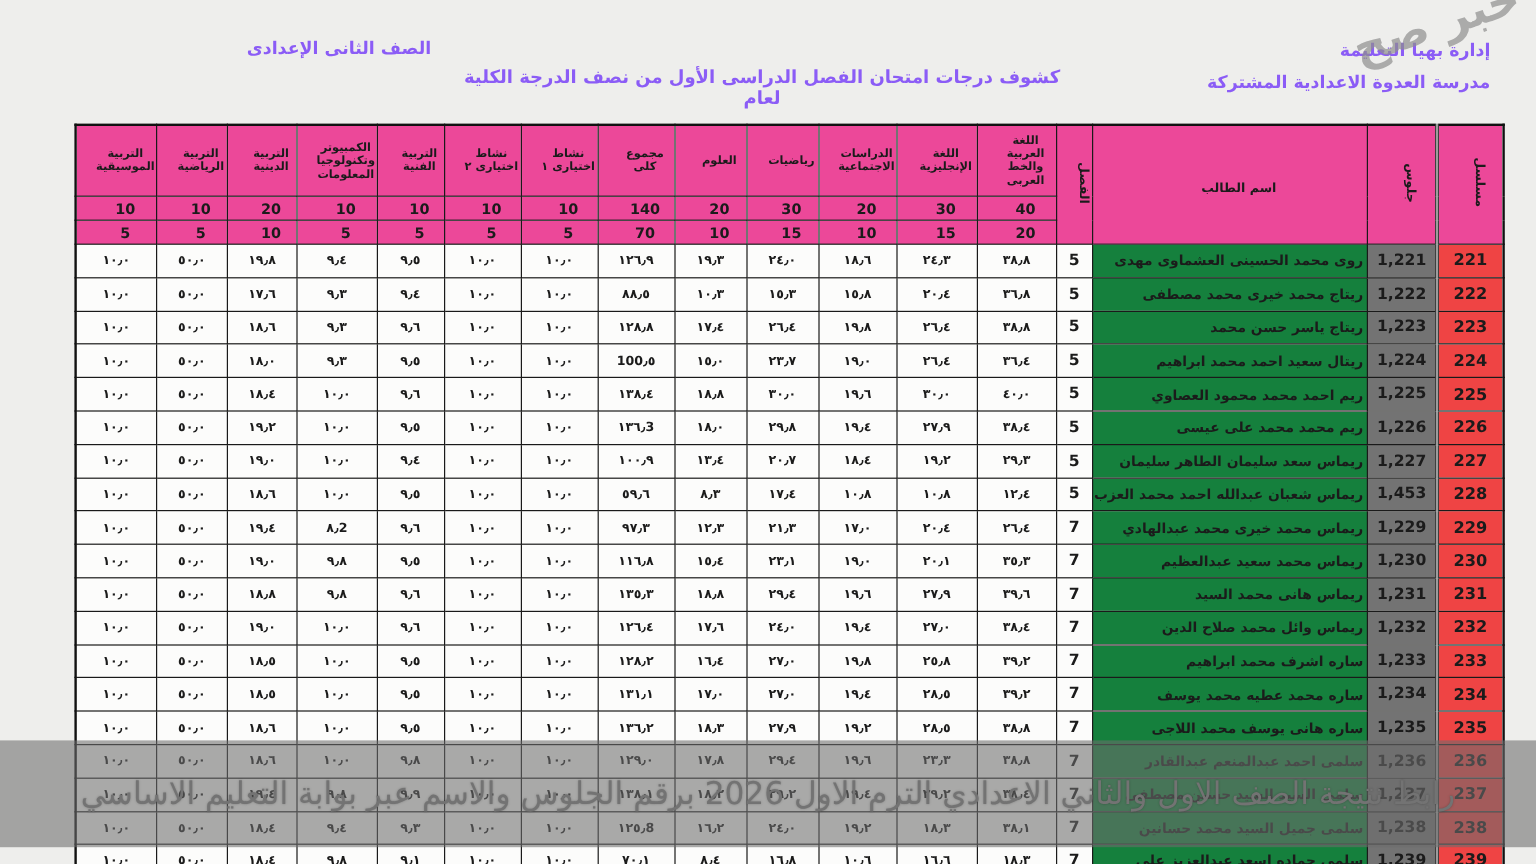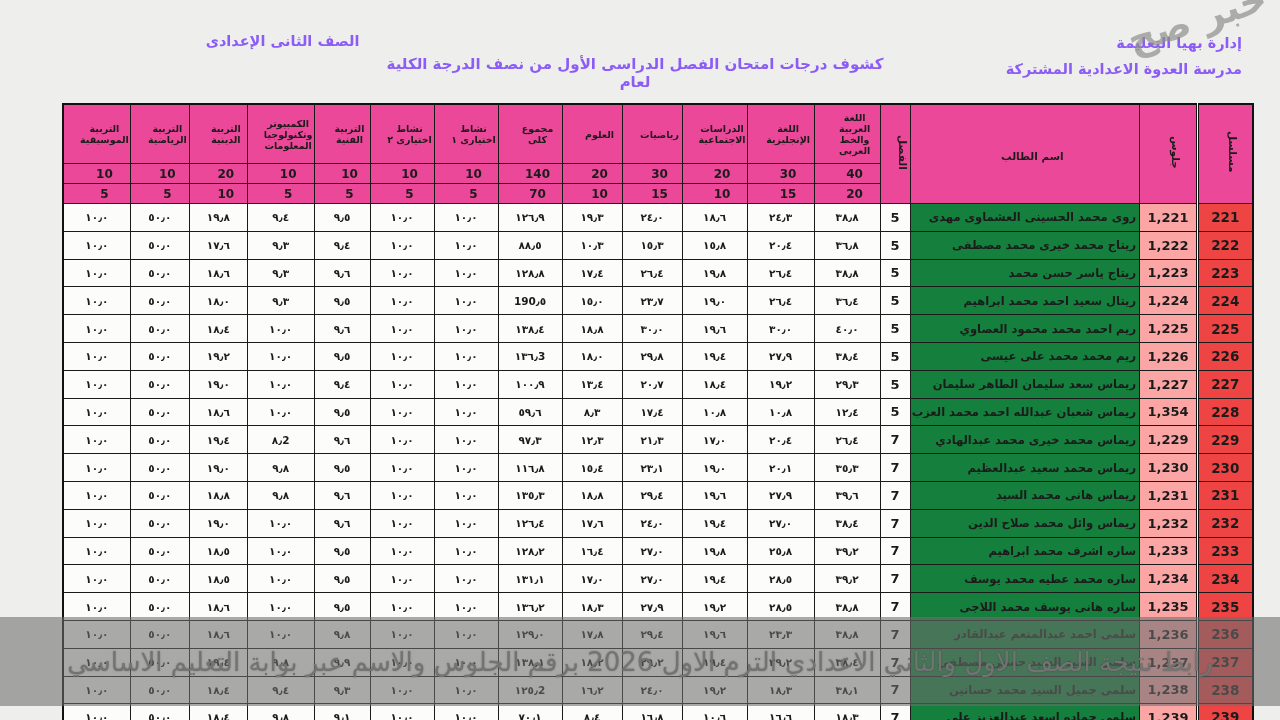--- a/index.html
+++ b/index.html
@@ -35,21 +35,21 @@
   #sheet th{background:#ec4899;font-weight:bold;padding-left:16px;}
   .sub-hd{font-size:9.5px;line-height:11px;white-space:normal!important;height:58px;direction:rtl;}
   .num-hd{font-size:12px;height:19px;}
   .vert-hd span{
     writing-mode:vertical-rl;
     font-size:10.5px;letter-spacing:1px;text-align:center;
   }
   .score{font-size:10.5px;font-weight:bold;background:#fcfcfb;direction:ltr;}
   .cls{font-size:13px;font-weight:bold;background:#fcfcfb;}
   .name{font-size:11.5px;font-weight:bold;text-align:right!important;direction:rtl;padding-right:3px!important;background:#15803d;}
-  .seat{font-size:13px;font-weight:bold;background:#fca5a5;}
+  .seat{font-size:13px;font-weight:bold;background:#737373;}
   .serial{font-size:13.5px;font-weight:bold;background:#ef4444;border-left:3px double #111!important;}
   #sheet tbody tr{height:27.8px;}
   
   #banner{
     position:absolute;left:0;top:617px;width:1280px;height:89px;
     background:rgba(109,109,109,0.58);
     display:flex;align-items:center;justify-content:center;
   }
   #banner .caption{
     direction:rtl;color:#ffffff;font-size:26px;font-weight:500;
@@ -199,21 +199,21 @@
         <td class="serial">223</td>
       </tr>
       <tr>
         <td class="score">١٠٫٠</td>
         <td class="score">٥٠٫٠</td>
         <td class="score">١٨٫٠</td>
         <td class="score">٩٫٣</td>
         <td class="score">٩٫٥</td>
         <td class="score">١٠٫٠</td>
         <td class="score">١٠٫٠</td>
-        <td class="score">190٫٥</td>
+        <td class="score">100٫٥</td>
         <td class="score">١٥٫٠</td>
         <td class="score">٢٣٫٧</td>
         <td class="score">١٩٫٠</td>
         <td class="score">٢٦٫٤</td>
         <td class="score">٣٦٫٤</td>
         <td class="cls">5</td>
         <td class="name">ريتال سعيد احمد محمد ابراهيم</td>
         <td class="seat">1,224</td>
         <td class="serial">224</td>
       </tr>
@@ -283,21 +283,21 @@
         <td class="score">١٠٫٠</td>
         <td class="score">١٠٫٠</td>
         <td class="score">٥٩٫٦</td>
         <td class="score">٨٫٣</td>
         <td class="score">١٧٫٤</td>
         <td class="score">١٠٫٨</td>
         <td class="score">١٠٫٨</td>
         <td class="score">١٢٫٤</td>
         <td class="cls">5</td>
         <td class="name">ريماس شعبان عبدالله احمد محمد العزب</td>
-        <td class="seat">1,354</td>
+        <td class="seat">1,453</td>
         <td class="serial">228</td>
       </tr>
       <tr>
         <td class="score">١٠٫٠</td>
         <td class="score">٥٠٫٠</td>
         <td class="score">١٩٫٤</td>
         <td class="score">٨٫2</td>
         <td class="score">٩٫٦</td>
         <td class="score">١٠٫٠</td>
         <td class="score">١٠٫٠</td>
@@ -465,21 +465,21 @@
         <td class="serial">237</td>
       </tr>
       <tr>
         <td class="score">١٠٫٠</td>
         <td class="score">٥٠٫٠</td>
         <td class="score">١٨٫٤</td>
         <td class="score">٩٫٤</td>
         <td class="score">٩٫٣</td>
         <td class="score">١٠٫٠</td>
         <td class="score">١٠٫٠</td>
-        <td class="score">١٢٥٫2</td>
+        <td class="score">١٢٥٫8</td>
         <td class="score">١٦٫٢</td>
         <td class="score">٢٤٫٠</td>
         <td class="score">١٩٫٢</td>
         <td class="score">١٨٫٣</td>
         <td class="score">٣٨٫١</td>
         <td class="cls">7</td>
         <td class="name">سلمى جميل السيد محمد حسانين</td>
         <td class="seat">1,238</td>
         <td class="serial">238</td>
       </tr>

